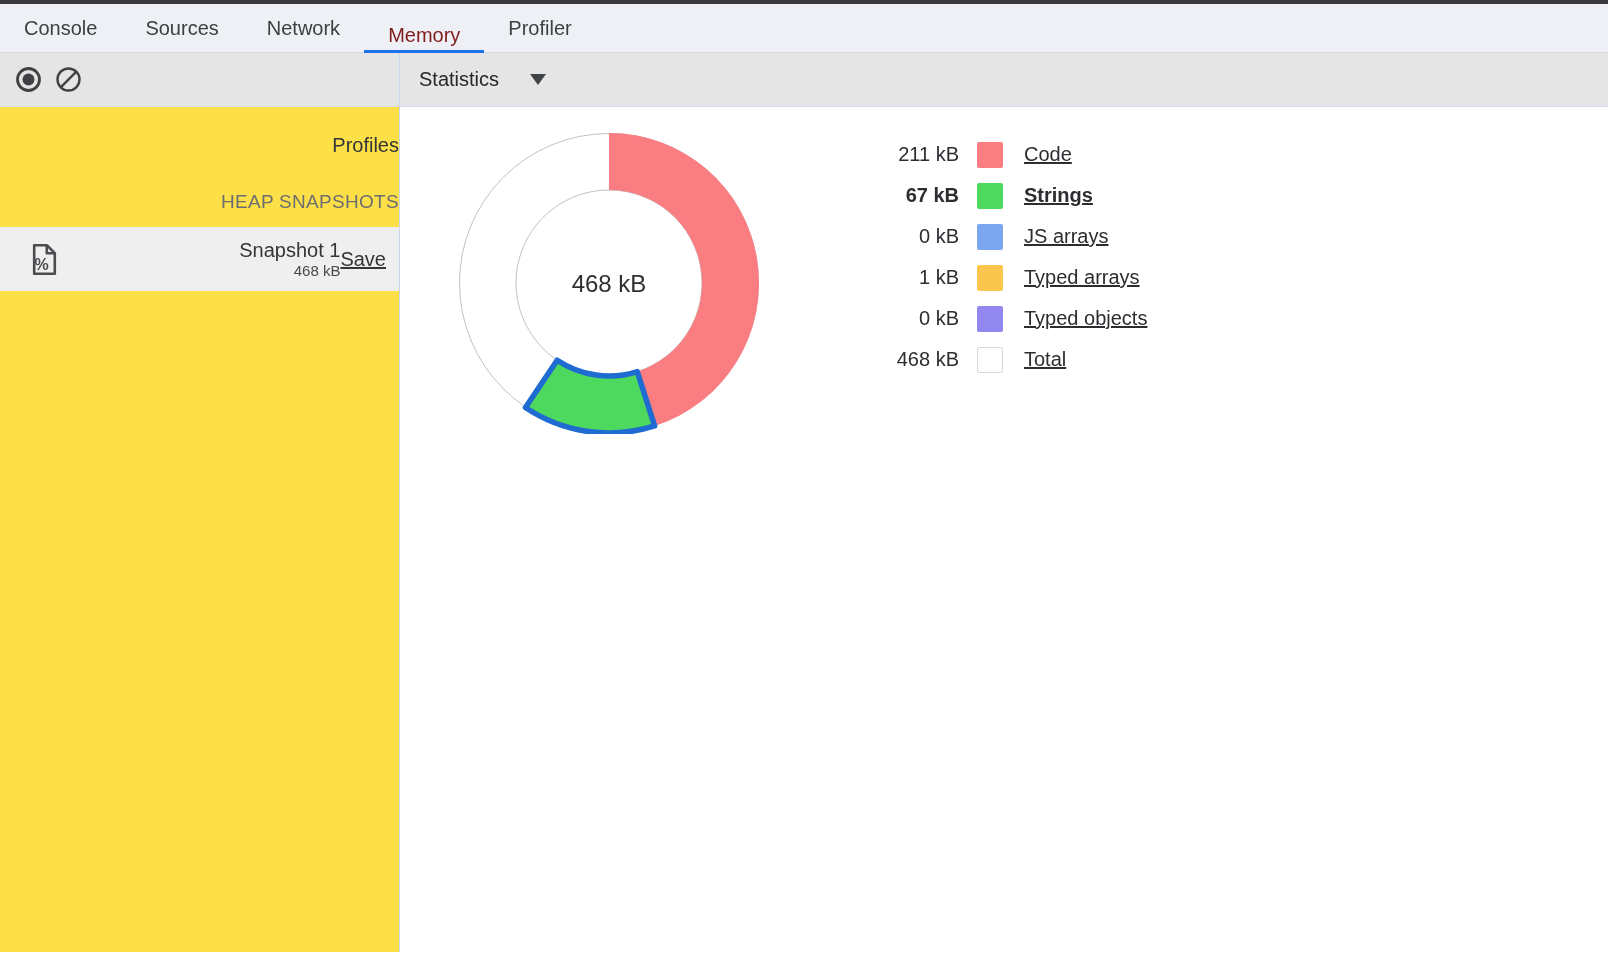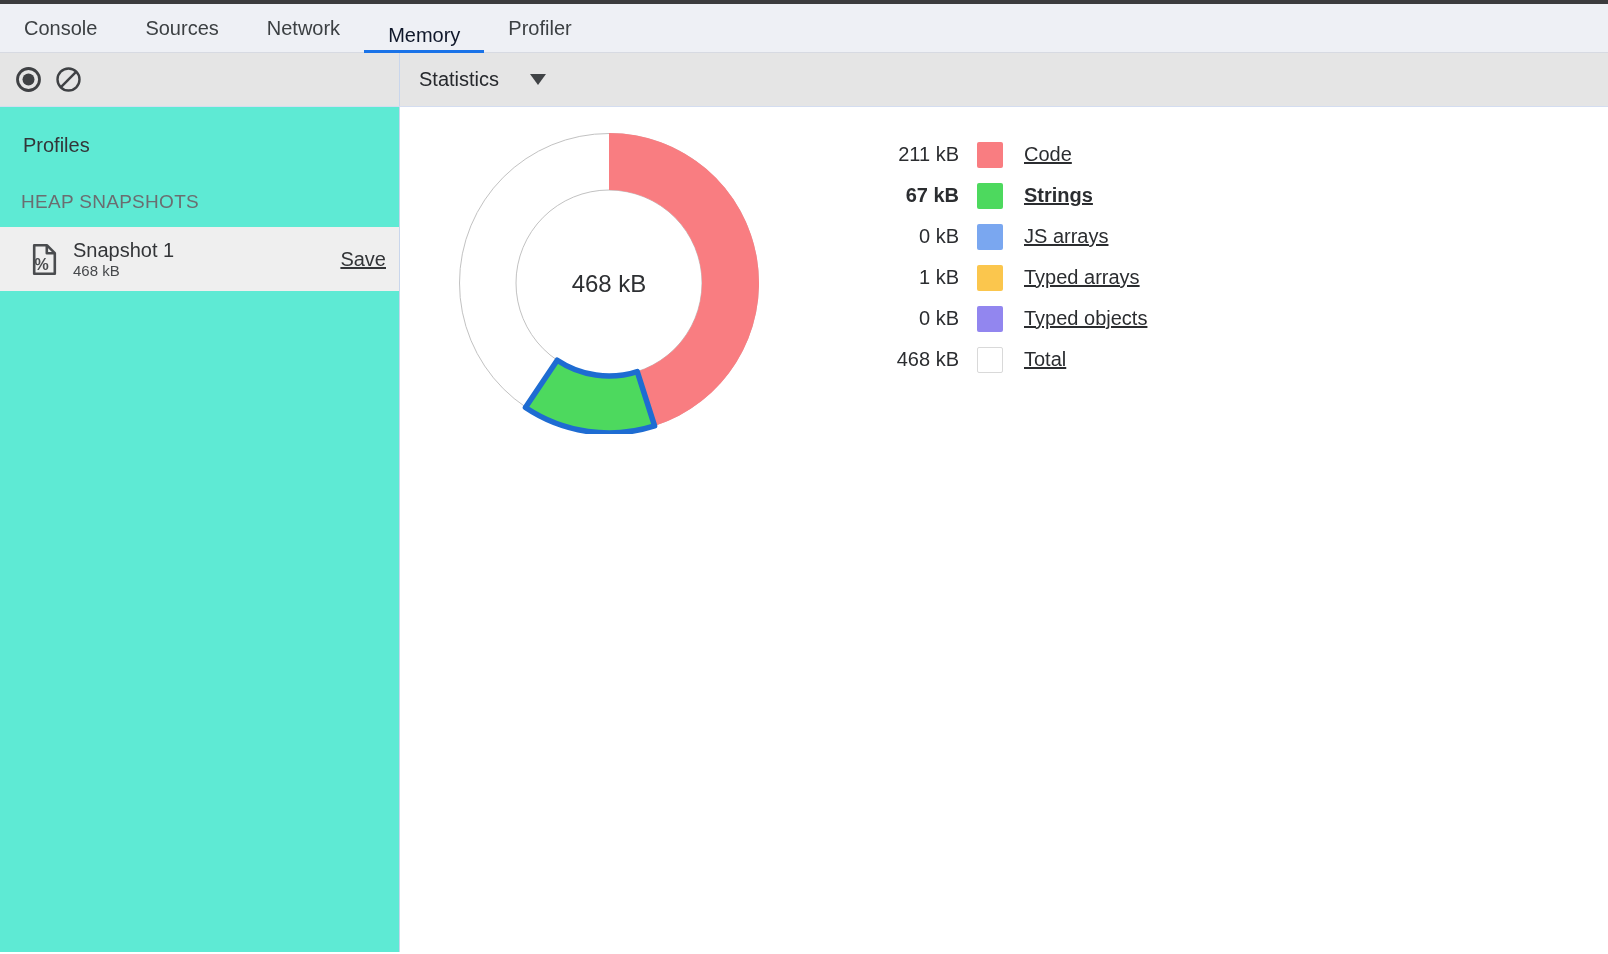--- a/index.html
+++ b/index.html
@@ -26,21 +26,21 @@
   .tab {
     padding: 8px 24px;
     display: flex;
     align-items: center;
     font-size: 20px;
     color: #3c4043;
     position: relative;
     cursor: default;
     white-space: nowrap;
   }
-  .tab.active { color: #0f172a; margin-top: 14px; }
+  .tab.active { color: #7f1d1d; margin-top: 14px; }
   .tab.active::after {
     content: "";
     position: absolute;
     left: 0; right: 0; bottom: -1px;
     height: 3px;
     background: #1a73e8;
   }
 
   
   .toolbar {
@@ -82,21 +82,22 @@
     border-left: 8px solid transparent;
     border-right: 8px solid transparent;
     border-top: 11px solid #404346;
   }
 
   
   .content { position: relative; height: 845px; display: flex; }
   .sidebar {
     width: 400px; flex: none;
     border-right: 1px solid #c9d6ec;
-    background: #5eead4;
+    background: #fde047;
+    text-align: right;
   }
   .profiles-title {
     margin: 27px 0 0 23px;
     font-size: 20px;
     color: #333538;
   }
   .section-title {
     margin: 34px 0 0 21px;
     font-size: 19px;
     color: #6b6d70;

